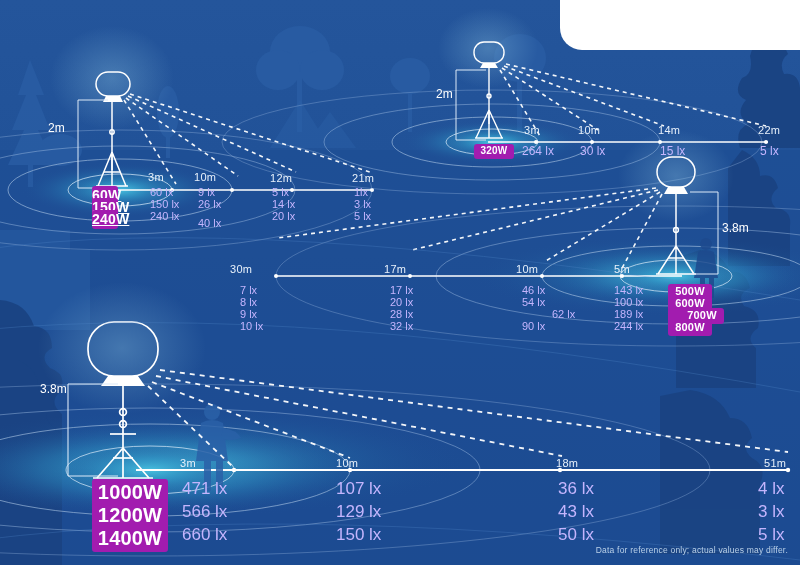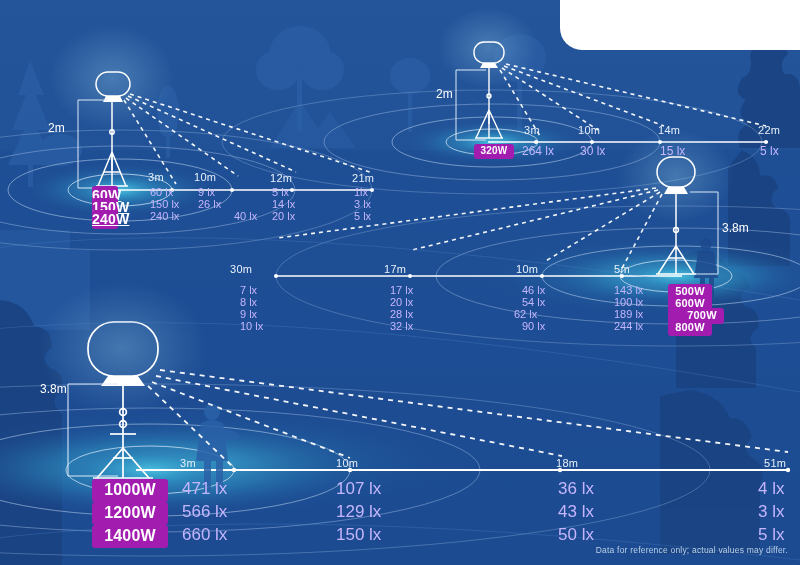--- a/index.html
+++ b/index.html
@@ -16,21 +16,21 @@
   .lx.big{font-size:17px;}
   .lx.mid{font-size:12px;}
   .badge{
     position:absolute;background:#a21caf;color:#fff;font-weight:bold;
     border-radius:3px;text-align:center;line-height:1;
     letter-spacing:.2px;
   }
   .badge.s1{font-size:14px;padding:2px 0 3px 0;width:26px;text-decoration:underline;}
   .badge.s2{font-size:10px;padding:2px 0 3px 0;width:40px;}
   .badge.s3{font-size:11px;padding:2px 0 3px 0;width:44px;}
-  .badge.s4{font-size:16px;padding:3px 0 4px 0;width:76px;}
+  .badge.s4{font-size:20px;padding:3px 0 4px 0;width:76px;}
   .hlabel{font-size:12px;color:#ffffff;}
   #titlecard{
     position:absolute;right:0;top:0;width:240px;height:50px;
     background:#ffffff;border-bottom-left-radius:22px;
     display:flex;align-items:center;justify-content:center;
   }
   #titlecard .t{
     color:#1e4f91;font-weight:bold;font-size:16px;line-height:1.15;
     text-align:center;letter-spacing:.4px;
   }
@@ -316,21 +316,21 @@
   <div class="badge s1" style="left:92px;top:186px;">60W</div>
   <div class="badge s1" style="left:92px;top:198px;">150W</div>
   <div class="badge s1" style="left:92px;top:210px;">240W</div>
 
   <div class="lbl lx" style="left:150px;top:187px;">60 lx</div>
   <div class="lbl lx" style="left:150px;top:199px;">150 lx</div>
   <div class="lbl lx" style="left:150px;top:211px;">240 lx</div>
 
   <div class="lbl lx" style="left:198px;top:187px;">9 lx</div>
   <div class="lbl lx" style="left:198px;top:199px;">26 lx</div>
-  <div class="lbl lx" style="left:198px;top:211px;margin-left:36px;">40 lx</div>
+  <div class="lbl lx" style="left:198px;top:218px;">40 lx</div>
 
   <div class="lbl lx" style="left:272px;top:187px;">5 lx</div>
   <div class="lbl lx" style="left:272px;top:199px;">14 lx</div>
   <div class="lbl lx" style="left:272px;top:211px;">20 lx</div>
 
   <div class="lbl lx" style="left:354px;top:187px;">1lx</div>
   <div class="lbl lx" style="left:354px;top:199px;">3 lx</div>
   <div class="lbl lx" style="left:354px;top:211px;">5 lx</div>
 
   <div class="lbl hlabel" style="left:436px;top:88px;">2m</div>
@@ -364,21 +364,21 @@
   <div class="lbl lx" style="left:240px;top:309px;">9 lx</div>
   <div class="lbl lx" style="left:240px;top:321px;">10 lx</div>
 
   <div class="lbl lx" style="left:390px;top:285px;">17 lx</div>
   <div class="lbl lx" style="left:390px;top:297px;">20 lx</div>
   <div class="lbl lx" style="left:390px;top:309px;">28 lx</div>
   <div class="lbl lx" style="left:390px;top:321px;">32 lx</div>
 
   <div class="lbl lx" style="left:522px;top:285px;">46 lx</div>
   <div class="lbl lx" style="left:522px;top:297px;">54 lx</div>
-  <div class="lbl lx" style="left:514px;top:309px;">62 lx</div>
+  <div class="lbl lx" style="left:552px;top:309px;">62 lx</div>
   <div class="lbl lx" style="left:522px;top:321px;">90 lx</div>
 
   <div class="lbl lx" style="left:614px;top:285px;">143 lx</div>
   <div class="lbl lx" style="left:614px;top:297px;">100 lx</div>
   <div class="lbl lx" style="left:614px;top:309px;">189 lx</div>
   <div class="lbl lx" style="left:614px;top:321px;">244 lx</div>
 
   <div class="lbl hlabel" style="left:40px;top:383px;">3.8m</div>
 
   <div class="lbl dist" style="left:180px;top:458px;">3m</div>

